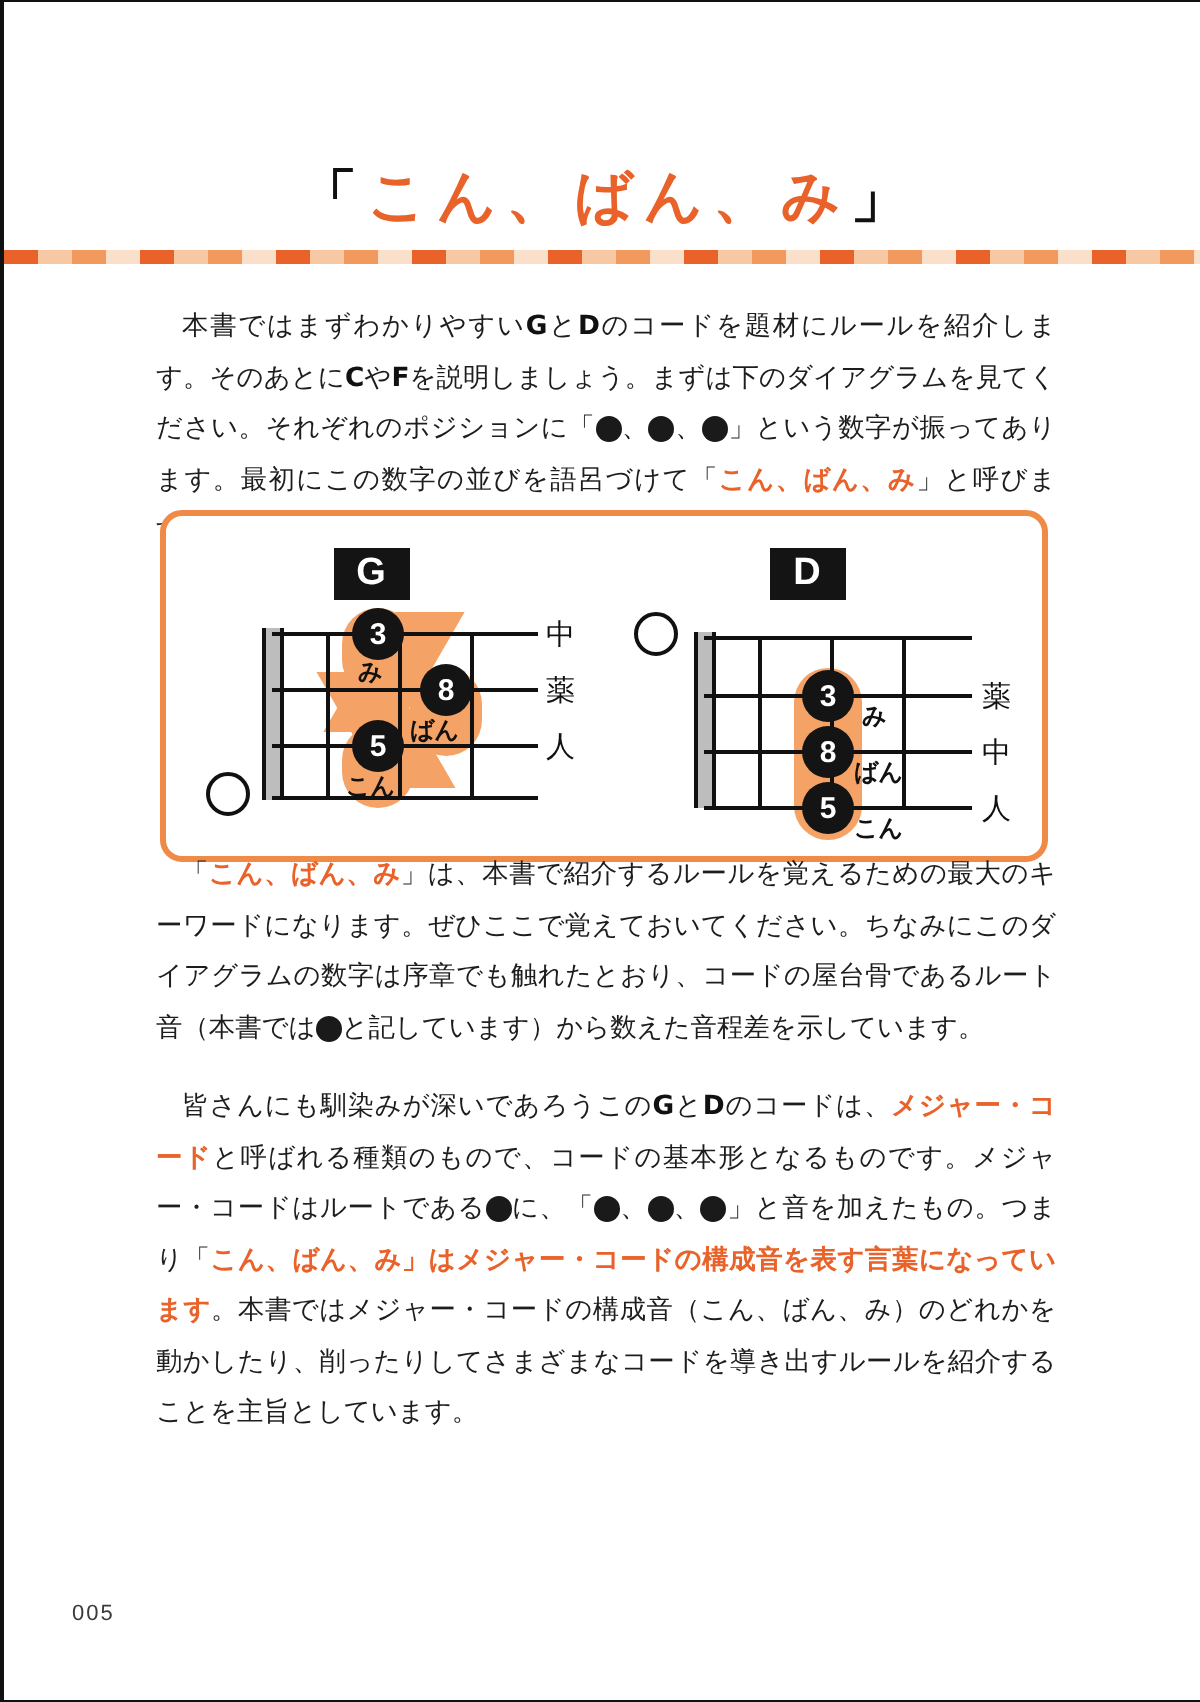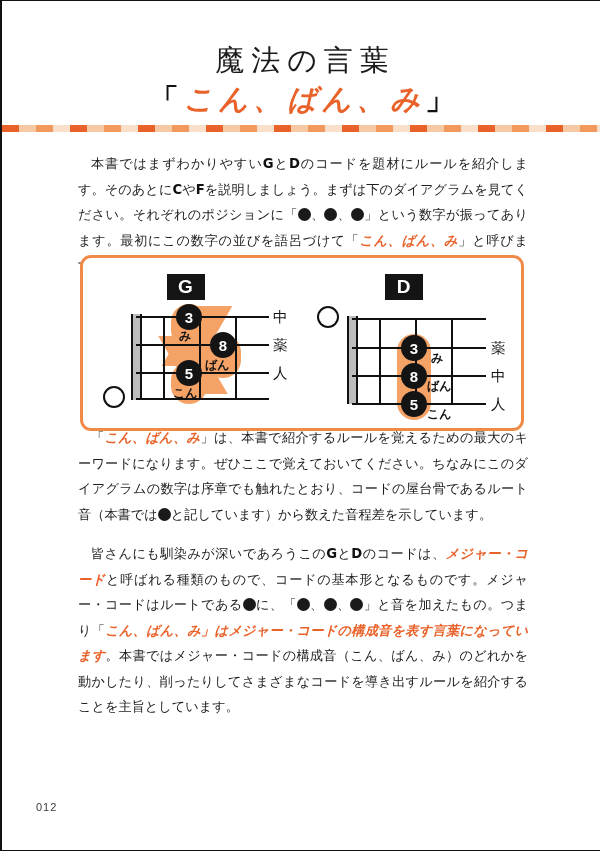--- a/index.html
+++ b/index.html
@@ -50,21 +50,21 @@
   }
   p.para{
     margin:0 0 14px 0;
     font-size:13.2px;
     line-height:25.5px;
     color:#1d1d1d;
     font-family:"DejaVu Sans","Liberation Sans",sans-serif;
     text-align:justify;
     text-indent:13px;
   }
-  .kw{ color:#e8622a; font-weight:bold;font-style:italic; }
+  .kw{ color:#e8622a; font-weight:bold; }
   .bk{ font-weight:bold; color:#111; }
   .cnum{
     display:inline-block;
     width:13px;height:13px;line-height:13px;
     border-radius:50%;
     background:#1a1a1a;color:#fff;
     font-size:9.5px;text-align:center;
     font-weight:bold;vertical-align:1px;
     font-family:"Liberation Sans",sans-serif;
   }
@@ -118,21 +118,20 @@
   .pageno{
     position:absolute; left:34px; top:800px;
     font-size:11px; color:#3a3a3a; letter-spacing:1px;
     font-family:"Liberation Sans",sans-serif;
   }
 </style>
 </head>
 <body>
 
 <div class="title-wrap">
-  <div class="title-main">魔法の言葉</div>
   <div class="title-sub">
     <span>「</span><span class="kw">こん、ばん、み</span><span>」</span>
   </div>
 </div>
 
 <div class="dash-rule"></div>
 
 <div class="body-col">
 
   <p class="para"><span>本書ではまずわかりやすい</span><span class="bk">G</span><span>と</span><span class="bk">D</span><span>のコードを題材にルールを紹介します。そのあとに</span><span class="bk">C</span><span>や</span><span class="bk">F</span><span>を説明しましょう。まずは下のダイアグラムを見てください。それぞれのポジションに「</span><span class="cnum">5</span><span>、</span><span class="cnum">8</span><span>、</span><span class="cnum">3</span><span>」という数字が振ってあります。最初にこの数字の並びを語呂づけて「</span><span class="kw">こん、ばん、み</span><span>」と呼びます。</span></p>
@@ -213,13 +212,13 @@
 </div>
 
 <div class="body-col" style="top:424px;">
 
   <p class="para"><span>「</span><span class="kw">こん、ばん、み</span><span>」は、本書で紹介するルールを覚えるための最大のキーワードになります。ぜひここで覚えておいてください。ちなみにこのダイアグラムの数字は序章でも触れたとおり、コードの屋台骨であるルート音（本書では</span><span class="cnum">1</span><span>と記しています）から数えた音程差を示しています。</span></p>
 
   <p class="para"><span>皆さんにも馴染みが深いであろうこの</span><span class="bk">G</span><span>と</span><span class="bk">D</span><span>のコードは、</span><span class="kw">メジャー・コード</span><span>と呼ばれる種類のもので、コードの基本形となるものです。メジャー・コードはルートである</span><span class="cnum">1</span><span>に、「</span><span class="cnum">5</span><span>、</span><span class="cnum">8</span><span>、</span><span class="cnum">3</span><span>」と音を加えたもの。つまり「</span><span class="kw">こん、ばん、み」はメジャー・コードの構成音を表す言葉になっています</span><span>。本書ではメジャー・コードの構成音（こん、ばん、み）のどれかを動かしたり、削ったりしてさまざまなコードを導き出すルールを紹介することを主旨としています。</span></p>
 
 </div>
 
-<div class="pageno">012</div>
+<div class="pageno">005</div>
 
 </body></html>

